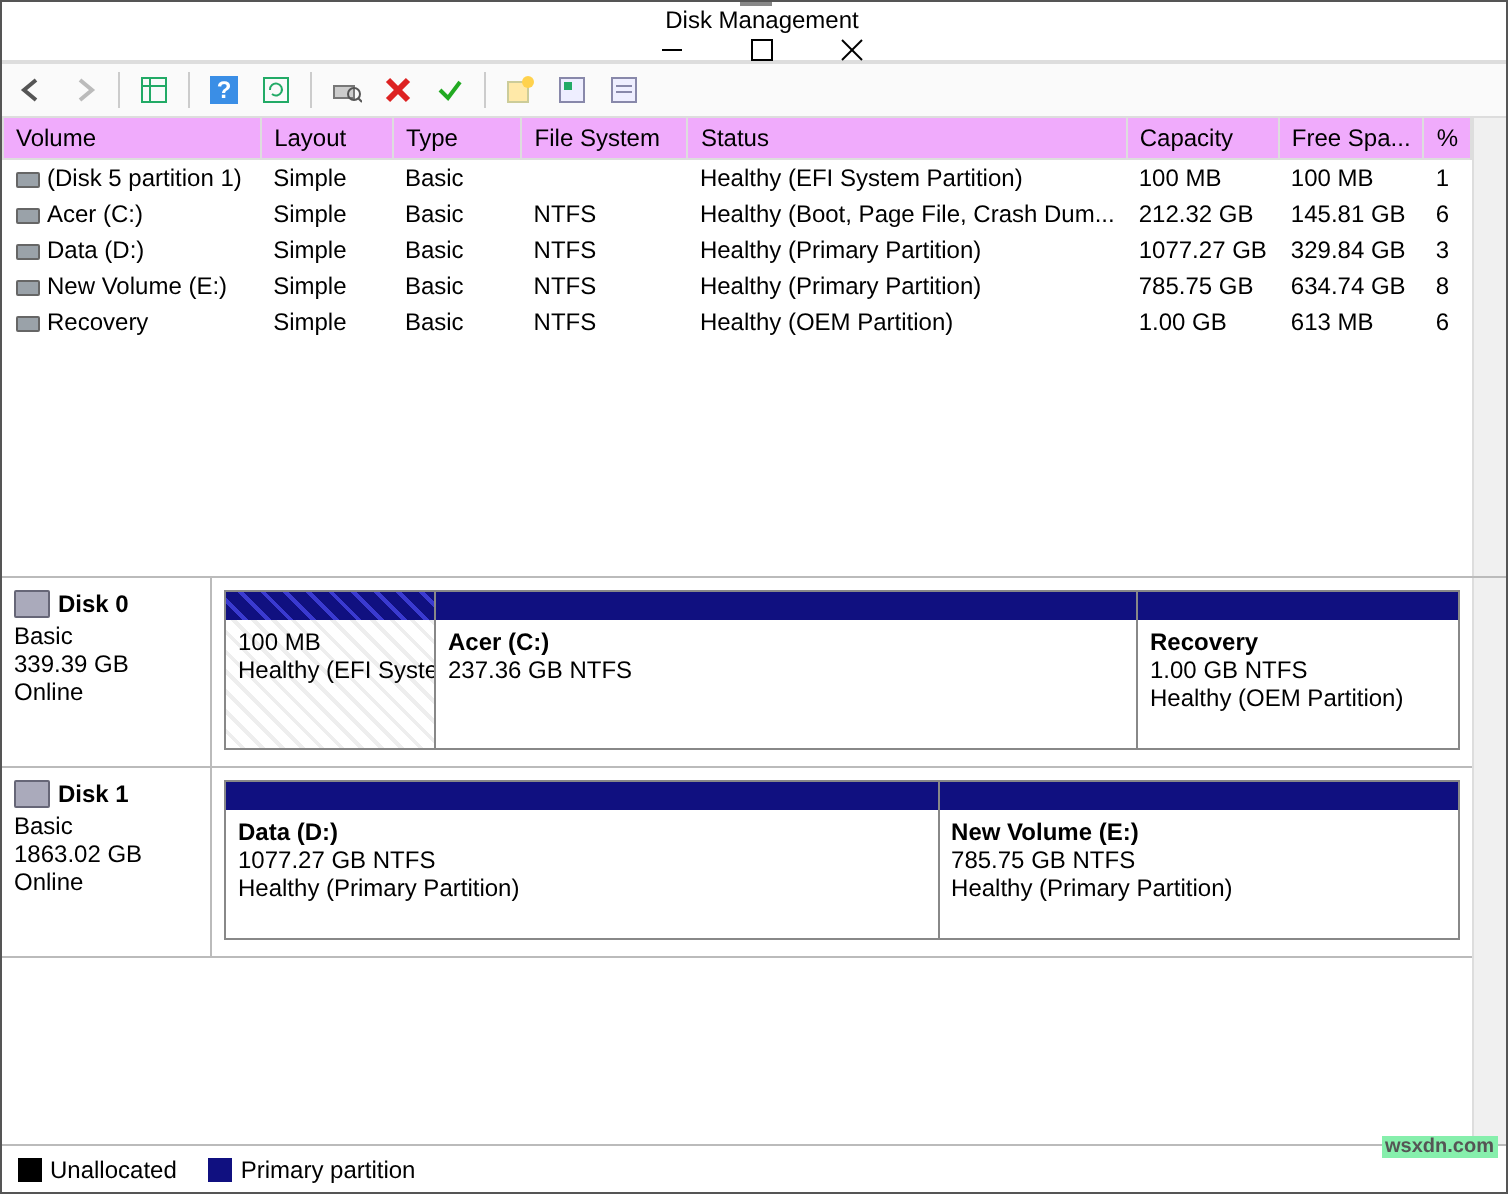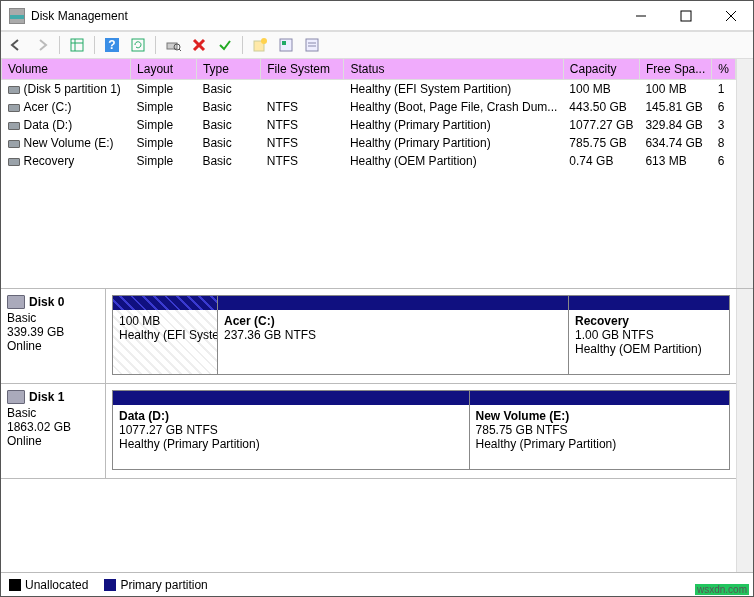--- a/index.html
+++ b/index.html
@@ -1,18 +1,18 @@
 <!DOCTYPE html>
 <html><head>
 <meta charset="utf-8">
 <style>
 * { box-sizing: border-box; font-family: "Segoe UI", Tahoma, sans-serif; font-size: 12px; }
 body { margin: 0; background: #fff; }
 .window { width: 754px; height: 597px; border: 1px solid #555; background: #fff; display: flex; flex-direction: column; position: relative; }
-.titlebar { height: 30px; display: flex; align-items: center; padding: 0 0 0 8px; border-bottom: 1px solid #ddd; }
+.titlebar { height: 30px; display: flex; align-items: center; padding: 0 0 0 8px; border-bottom: 1px solid #ddd; flex-direction: column; }
 .titlebar .ticon { width: 16px; height: 16px; margin-right: 6px; background: linear-gradient(#aaa 0 40%, #4aa 40% 70%, #aaa 70%); border: 1px solid #888; }
 .titlebar .title { flex: 1; }
 .winbtns { display: flex; height: 100%; }
 .winbtn { width: 45px; display: flex; align-items: center; justify-content: center; font-size: 14px; font-family: sans-serif; }
 .menubar { height: 22px; display: flex; align-items: center; padding: 0 4px; }
 .menubar span { padding: 2px 8px; }
 .toolbar { height: 28px; display: flex; align-items: center; gap: 4px; padding: 0 4px; border-top: 1px solid #ddd; border-bottom: 1px solid #ddd; background: #fafafa; }
 .tbtn { width: 22px; height: 22px; display: flex; align-items: center; justify-content: center; border: 1px solid transparent; }
 .tsep { width: 1px; height: 18px; background: #ccc; margin: 0 2px; }
 .svg16 { width: 16px; height: 16px; }
@@ -33,21 +33,21 @@
 .partbar { height: 14px; background: #101080; flex-shrink: 0; }
 .partbody { padding: 4px 6px; flex: 1; overflow: hidden; white-space: nowrap; }
 .partbody .pn { font-weight: bold; }
 .hatch { flex-shrink: 0; }
 .hatch .partbar { background: repeating-linear-gradient(45deg, #101080 0 6px, #3a3ad0 6px 8px); }
 .hatch .partbody { background: repeating-linear-gradient(45deg, #fff 0 5px, #eee 5px 7px); }
 .legend { height: 24px; border-top: 1px solid #bbb; display: flex; align-items: center; gap: 16px; padding: 0 8px; }
 .lsw { width: 12px; height: 12px; display: inline-block; margin-right: 4px; vertical-align: middle; }
 .lsw.un { background: #000; }
 .lsw.pp { background: #101080; }
-.footer { position: absolute; bottom: 1px; right: 4px; font-size: 10px; color: #555; background:#22c55e; padding:0 2px;}
+.footer { position: absolute; bottom: 17px; right: 4px; font-size: 10px; color: #555; background:#86efac; padding:0 2px;font-weight:bold;}
 .scroll { width: 17px; background: #f0f0f0; border-left: 1px solid #ddd; }
 .upperwrap { display:flex; flex: 0 0 230px; border-bottom:1px solid #bbb;}
 .upperwrap .upper{flex:1;border:none;}
 .midwrap{display:flex;flex:1;}
 .midwrap .mid{flex:1;}
 </style>
 </head>
 <body>
 
 <div class="window">
@@ -174,21 +174,21 @@
   <td>100 MB</td>
   <td>100 MB</td>
   <td>1</td>
             </tr>
             <tr>
               <td><span class="dicon"></span><span>Acer (C:)</span></td>
   <td>Simple</td>
   <td>Basic</td>
   <td>NTFS</td>
   <td>Healthy (Boot, Page File, Crash Dum...</td>
-  <td>443.50 GB</td>
+  <td>212.32 GB</td>
   <td>145.81 GB</td>
   <td>6</td>
             </tr>
             <tr>
               <td><span class="dicon"></span><span>Data (D:)</span></td>
   <td>Simple</td>
   <td>Basic</td>
   <td>NTFS</td>
   <td>Healthy (Primary Partition)</td>
   <td>1077.27 GB</td>
@@ -204,21 +204,21 @@
   <td>785.75 GB</td>
   <td>634.74 GB</td>
   <td>8</td>
             </tr>
             <tr>
               <td><span class="dicon"></span><span>Recovery</span></td>
   <td>Simple</td>
   <td>Basic</td>
   <td>NTFS</td>
   <td>Healthy (OEM Partition)</td>
-  <td>0.74 GB</td>
+  <td>1.00 GB</td>
   <td>613 MB</td>
   <td>6</td>
             </tr>
           </tbody>
     </table>
   </div>
   <div class="scroll"></div>
   </div>
 
   <div class="midwrap">

